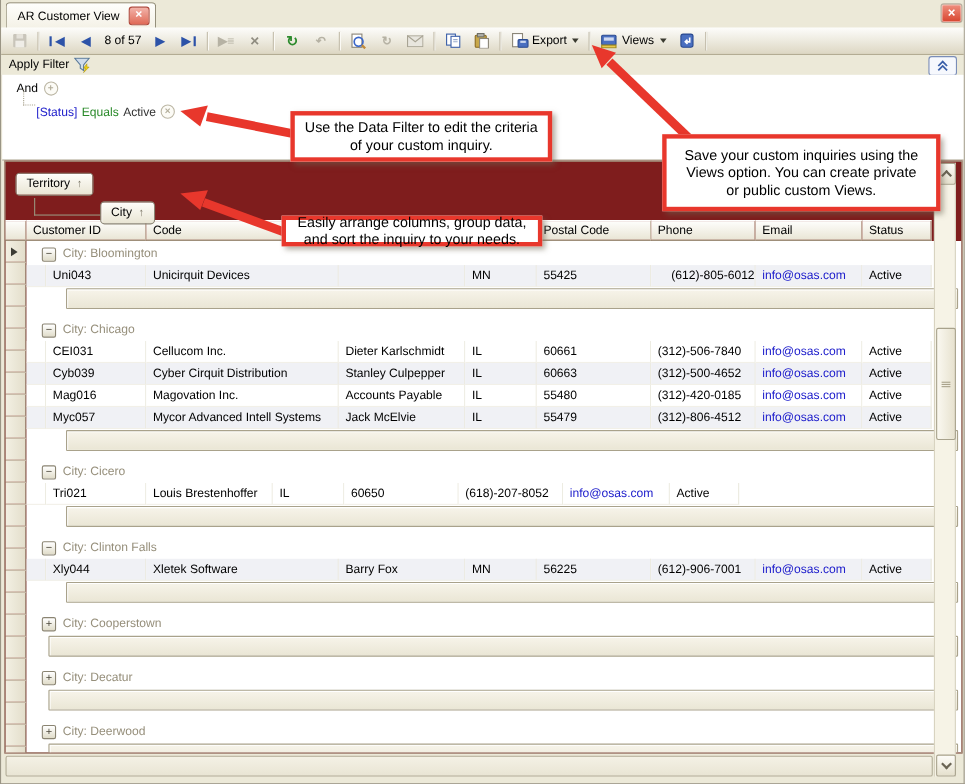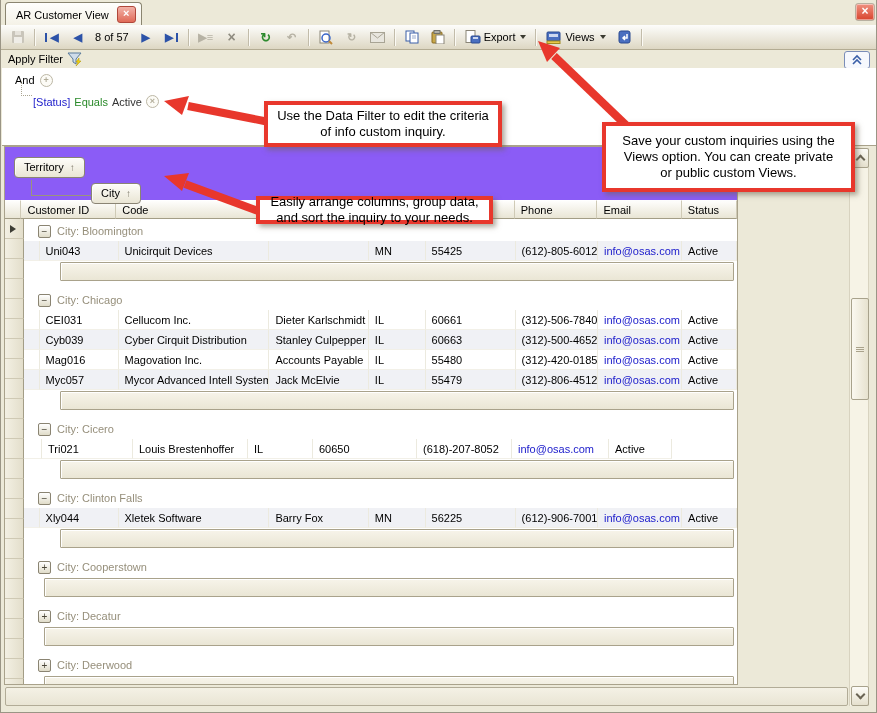--- a/index.html
+++ b/index.html
@@ -36,33 +36,33 @@
   .caret{width:0;height:0;border-left:3px solid transparent;border-right:3px solid transparent;
        border-top:4px solid #3a3a30;display:inline-block;margin-left:2px;}
 
   
   #filter-header{position:absolute;left:0;top:50px;width:877px;height:18px;display:flex;align-items:center;
        padding-left:7px;gap:4px;background:#ece9d8;box-sizing:border-box;}
   #filter-collapse{position:absolute;right:8px;top:1px;width:24px;height:16px;border:1px solid #7a8db8;border-radius:3px;
        background:#f6f8fd;display:flex;align-items:center;justify-content:center;}
   #filter-body{position:absolute;left:1px;top:68px;width:875px;height:78px;background:#fff;
        border-bottom:1px solid #a9a28b;box-sizing:border-box;}
-  #and-row{position:absolute;left:13px;top:6px;display:flex;align-items:flex-start;gap:5px;}
+  #and-row{position:absolute;left:13px;top:6px;display:flex;align-items:center;gap:5px;}
   .pale-circle{display:inline-block;width:11px;height:11px;border-radius:50%;border:1px solid #bcb7a5;
        background:#fcfbf6;color:#b2ad9a;font-size:9px;line-height:10px;text-align:center;font-weight:bold;}
   #tree-elbow{position:absolute;left:19px;top:13px;width:10px;height:14px;
        border-left:1px dotted #aaa591;border-bottom:1px dotted #aaa591;}
   #cond-row{position:absolute;left:31px;top:27px;display:flex;align-items:center;gap:4px;}
   .f-field{color:#2222cc;}
   .f-op{color:#2a8a2a;}
   .f-val{color:#333;}
 
   
-  #grid-panel{position:absolute;left:3px;top:146px;width:734px;height:539px;border:1px solid #a9a28b;
-       background:#8b5cf6;box-sizing:border-box;}
+  #grid-panel{position:absolute;left:3px;top:146px;width:871px;height:539px;border:1px solid #a9a28b;
+       background:#7f1d1d;box-sizing:border-box;}
   #group-band{position:relative;width:100%;height:53px;}
   .grp-btn{position:absolute;display:flex;align-items:center;gap:6px;padding:3px 9px 4px 9px;border:1px solid #8a8474;
        border-radius:4px;background:linear-gradient(#fefdf9,#e9e5d4);box-shadow:1px 1px 0 rgba(255,255,255,.7) inset;}
   #btn-territory{left:9px;top:10px;}
   #btn-city{left:86px;top:36px;}
   .sort-arrow{color:#7a7565;font-size:10px;}
   #grp-connector{position:absolute;left:26px;top:33px;width:60px;height:15px;
        border-left:1px solid #9a947e;border-bottom:1px solid #9a947e;}
 
   #hdr-row{display:flex;height:19px;}
@@ -447,17 +447,17 @@
     <g>
       <line x1="628" y1="128" x2="553" y2="56" stroke="#e8372c" stroke-width="8"></line>
       <polygon points="537,41 559,48 546,62" fill="#e8372c"></polygon>
     </g>
     <g>
       <line x1="260" y1="212" x2="184" y2="184" stroke="#e8372c" stroke-width="8"></line>
       <polygon points="163,176 188,173 181,191" fill="#e8372c"></polygon>
     </g>
   </svg>
 
-  <div class="callout" id="co1">Use the Data Filter to edit the criteria of info custom inquiry.</div>
+  <div class="callout" id="co1">Use the Data Filter to edit the criteria of your custom inquiry.</div>
   <div class="callout" id="co2">Save your custom inquiries using the Views option. You can create private or public custom Views.</div>
   <div class="callout" id="co3">Easily arrange columns, group data, and sort the inquiry to your needs.</div>
 
 </div>
 
 </body></html>

